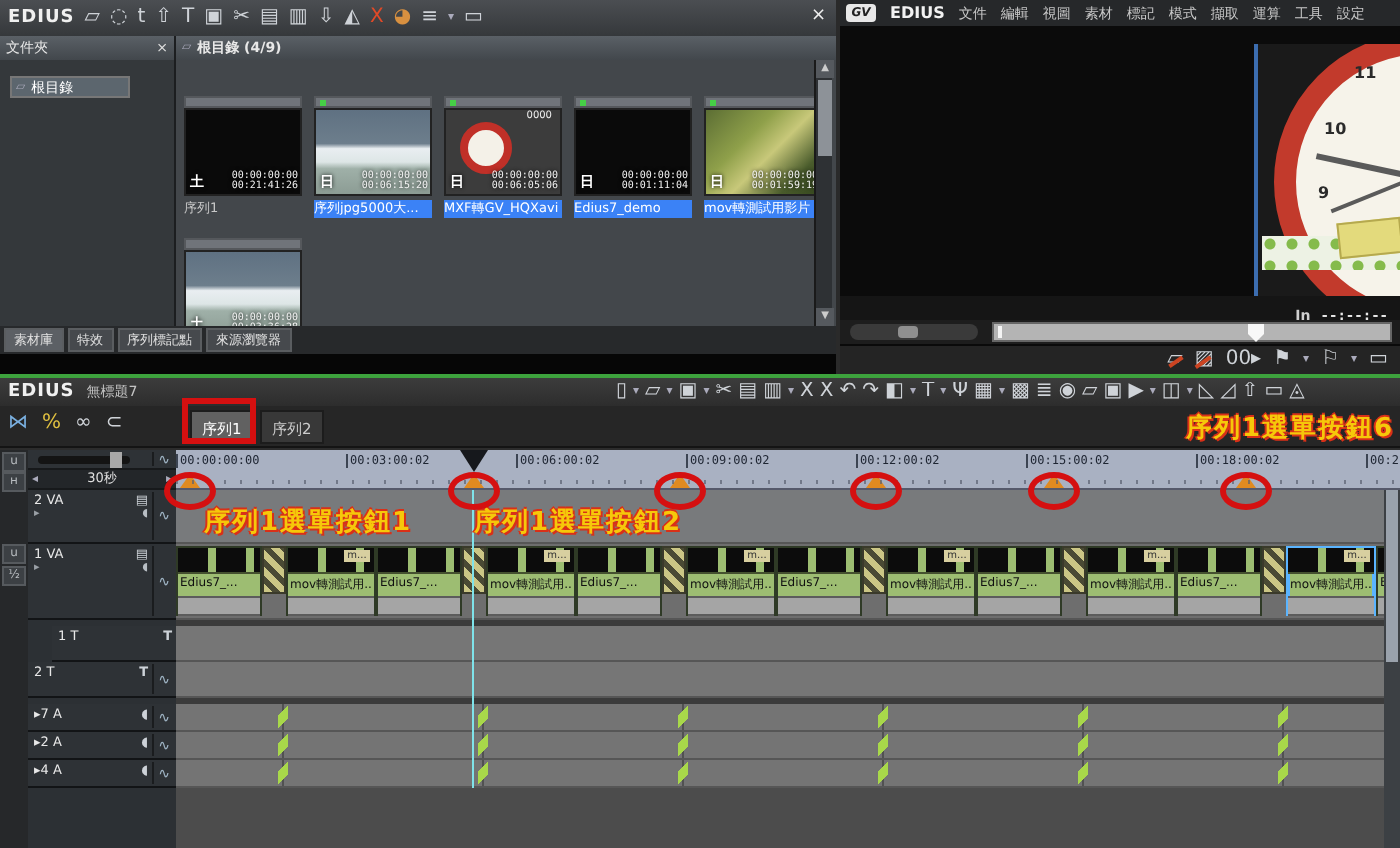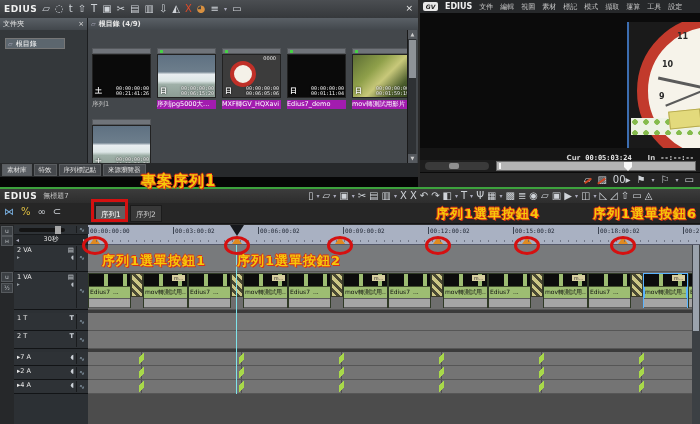--- a/index.html
+++ b/index.html
@@ -35,21 +35,21 @@
   .t-clouds{background:linear-gradient(#5f7182 0%,#6d7e8c 40%,#e9eef1 46%,#dde6e6 62%,#9fb0a8 70%,#8c9c94 100%);}
   .t-grass{background:linear-gradient(135deg,#5c6e34 0%,#8fa04a 35%,#c8c87a 55%,#4a5c2c 80%,#36481f 100%);}
   .t-clock{background:#3c3c3c;}
   .mini-clock{position:absolute;left:7px;top:6px;width:26px;height:26px;border-radius:50%;
               background:#f4f1e8;border:4px solid #c03028;}
   .ctype{position:absolute;left:2px;bottom:1px;font-size:7px;font-weight:bold;color:#fff;text-shadow:0 0 2px #000;}
   .tcs{position:absolute;right:1px;bottom:1px;text-align:right;font-family:"DejaVu Sans Mono",monospace;
        font-size:5px;line-height:5px;color:#f2f2f2;text-shadow:0 0 2px #000;}
   .clabel{position:absolute;left:0;top:52px;width:100%;height:9px;font-size:6.5px;line-height:9px;color:#c8c8c8;
           white-space:nowrap;overflow:hidden;}
-  .clabel.sel{background:#a21caf;color:#fff;}
+  .clabel.sel{background:#3b82f6;color:#fff;}
   #bin-scroll{position:absolute;left:319px;top:12px;width:9px;height:133px;background:#2e3134;border-left:1px solid #1a1a1a;}
   .sb-btn{position:absolute;left:0;width:9px;height:9px;background:#55595e;color:#ccc;font-size:5px;text-align:center;line-height:9px;}
   #bin-thumb{position:absolute;left:1px;top:10px;width:7px;height:38px;background:#8d9298;}
 
   #bin-tabs{position:absolute;left:0;top:163px;width:418px;height:14px;background:#27292b;display:flex;gap:2px;padding:1px 2px;}
   .btab{height:12px;background:#46494d;border:1px solid #5a5d60;color:#e0e0e0;font-size:6.5px;line-height:10px;padding:0 4px;}
   .btab.active{background:#5c6065;}
   #bin-strip{position:absolute;left:0;top:177px;width:418px;height:10px;background:#060606;}
 
   
@@ -325,22 +325,20 @@
         <span class="cnum" style="left:30px;top:70px;">9</span>
         <span class="cnum" style="left:42px;top:100px;">8</span>
         <div class="hand" style="left:28px;top:66px;width:55px;height:3px;transform:rotate(12deg);"></div>
         <div class="hand" style="left:33px;top:64px;width:50px;height:2px;transform:rotate(-22deg);"></div>
         <div id="floral"></div>
         <div id="sticky-note"></div>
       </div>
     </div>
 
     <div id="pv-tcrow">
-      <span><span class="tc-label">Cur</span>
-        <span class="tc-val">00:05:03;24</span></span>
       <span><span class="tc-label">In</span>
         <span class="tc-val">--:--:--</span></span>
     </div>
 
     <div id="pv-sliders">
       <div id="shuttle">
         <div id="shuttle-handle"></div>
       </div>
       <div id="pos-slider">
         <div id="pos-start"></div>
@@ -443,21 +441,21 @@
             <span class="tspk">◖</span>
             <div class="patch">∿</div>
           </div>
           <div class="track-hdr" style="top: 47px; height: 38px;">
             <span class="tlab">1 VA</span>
             <span class="tico">▤</span>
             <span class="texp">▸</span>
             <span class="tspk">◖</span>
             <div class="patch">∿</div>
           </div>
-          <div class="track-hdr" style="top: 88px; height: 18px;">
+          <div class="track-hdr" style="top: 88px; height: 18px; margin-left: 12px;">
             <span class="tlab">1 T</span>
             <span class="tico">T</span>
             <div class="patch">∿</div>
           </div>
           <div class="track-hdr" style="top: 106px; height: 18px;">
             <span class="tlab">2 T</span>
             <span class="tico">T</span>
             <div class="patch">∿</div>
           </div>
           <div class="track-hdr" style="top: 127px; height: 14px;">
@@ -646,24 +644,22 @@
       <div id="tracks-void"></div>
       <div id="playhead-line"></div>
     </div>
 
     <div id="tl-vscroll">
       <div id="tl-vthumb"></div>
     </div>
   </section>
 
   <div id="overlay">
-    <div class="ann ann-big" style="left:141px;top:172px;">專案序列1</div>
     <div class="ann" style="left:102px;top:252px;">序列1選單按鈕1</div>
     <div class="ann" style="left:237px;top:252px;">序列1選單按鈕2</div>
-    <div class="ann" style="left:436px;top:205px;">序列1選單按鈕4</div>
     <div class="ann" style="left:593px;top:205px;">序列1選單按鈕6</div>
     <div id="red-rect"></div>
   <div class="red-circle" style="left: 82px; top: 236px;"></div>
       <div class="red-circle" style="left: 224px; top: 236px;"></div>
       <div class="red-circle" style="left: 327px; top: 236px;"></div>
       <div class="red-circle" style="left: 425px; top: 236px;"></div>
       <div class="red-circle" style="left: 514px; top: 236px;"></div>
       <div class="red-circle" style="left: 610px; top: 236px;"></div>
     </div>
 

